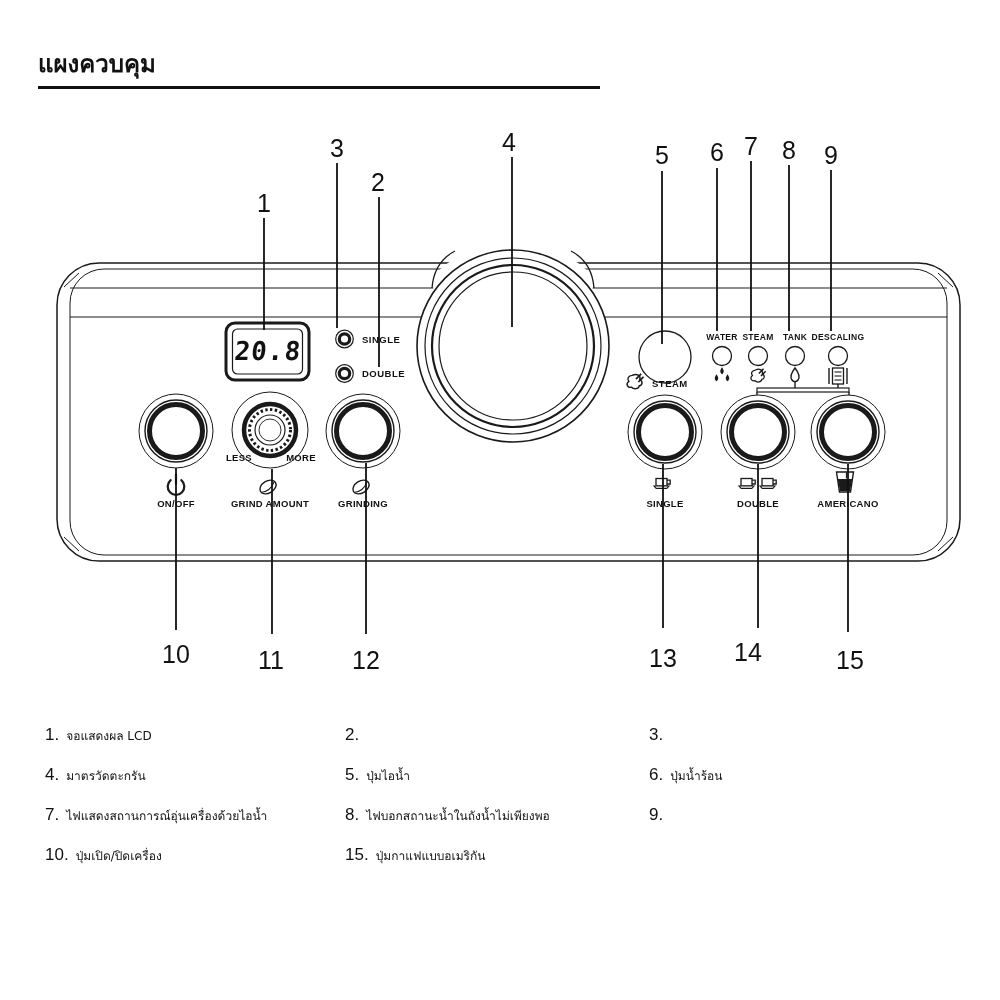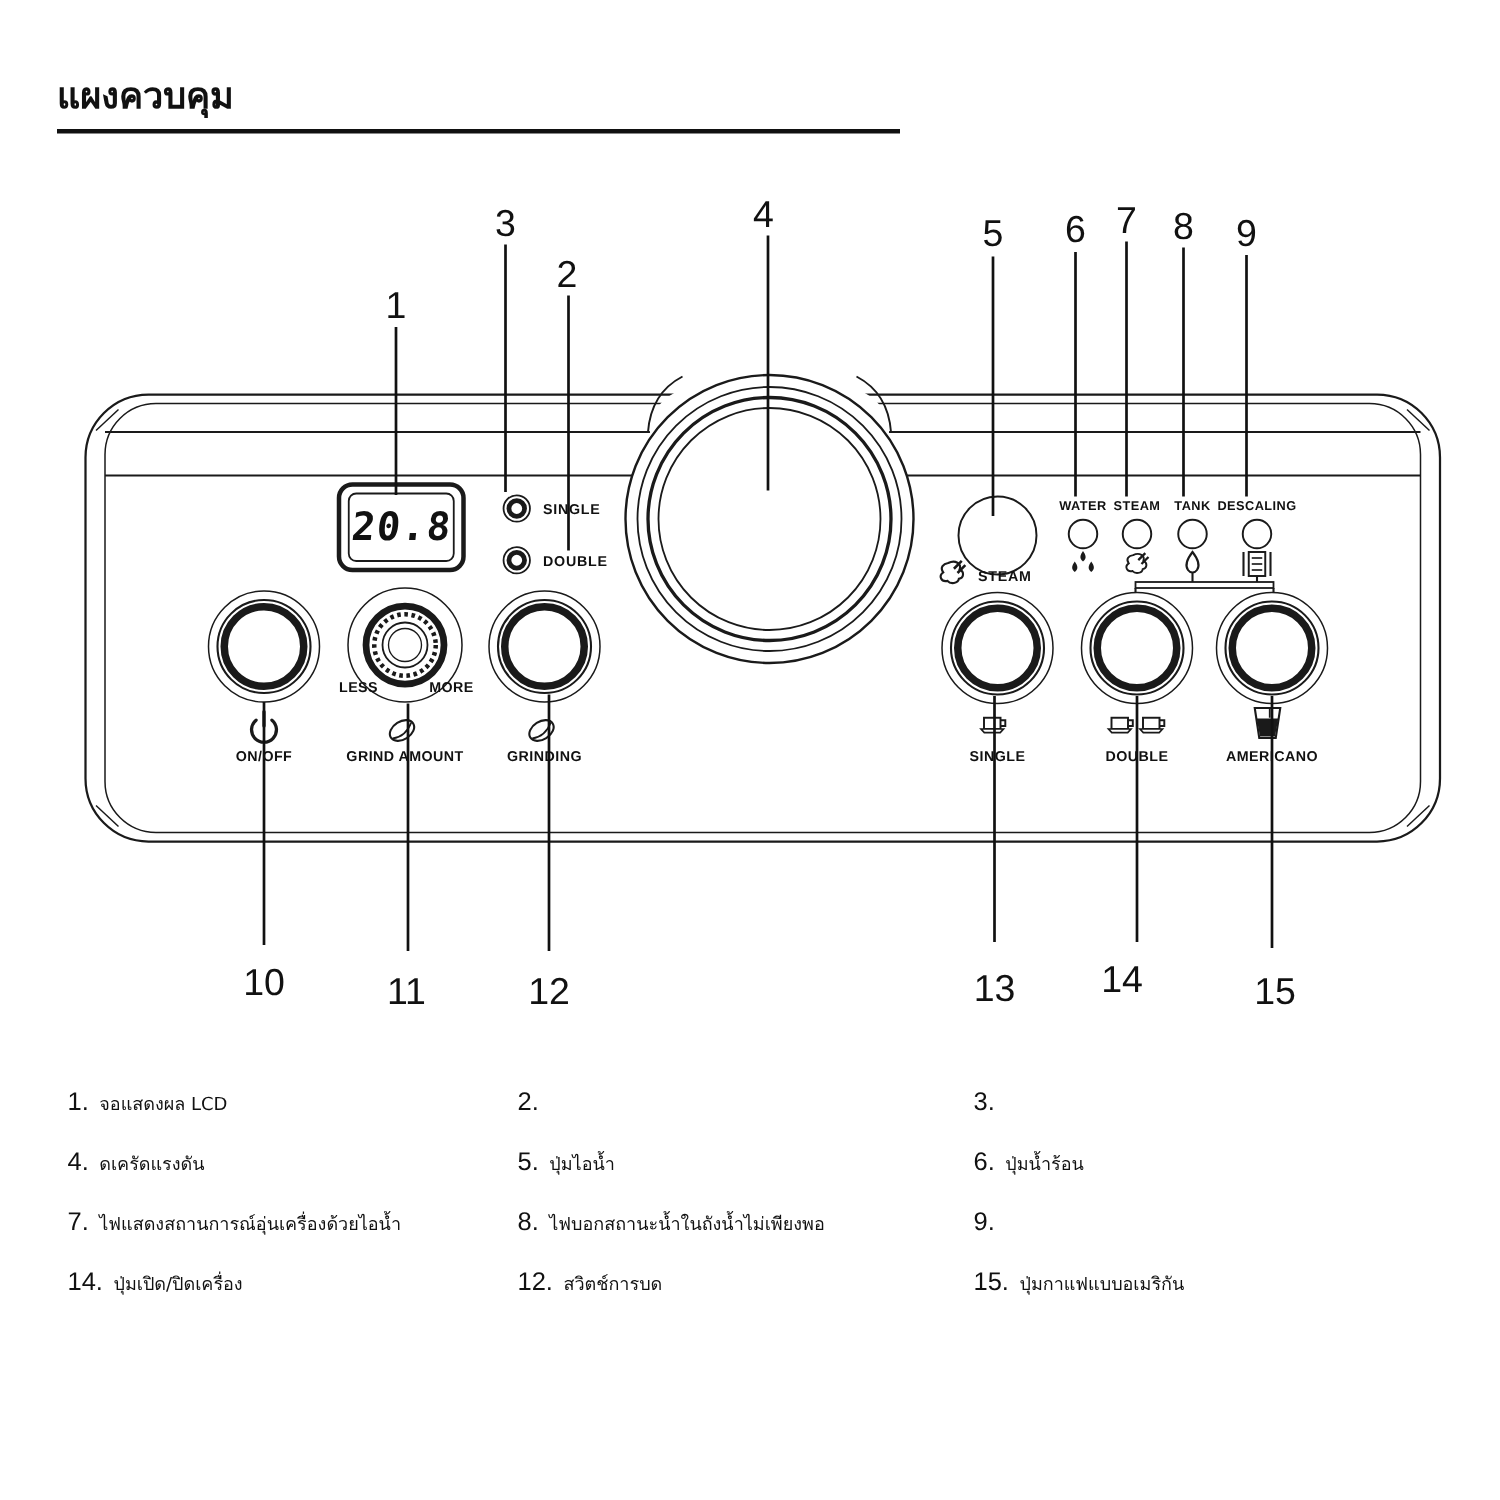--- a/index.html
+++ b/index.html
@@ -236,21 +236,21 @@
       <span class="legend-text">จอแสดงผล LCD</span>
     </div>
   <div class="legend-item">
       <span class="legend-num">2.</span>
     </div>
   <div class="legend-item">
       <span class="legend-num">3.</span>
     </div>
   <div class="legend-item">
       <span class="legend-num">4.</span>
-      <span class="legend-text">ดเครัดแรงดัน</span>
+      <span class="legend-text">มาตรวัดตะกรัน</span>
     </div>
   <div class="legend-item">
       <span class="legend-num">5.</span>
       <span class="legend-text">ปุ่มไอน้ำ</span>
     </div>
   <div class="legend-item">
       <span class="legend-num">6.</span>
       <span class="legend-text">ปุ่มน้ำร้อน</span>
     </div>
   <div class="legend-item">
@@ -258,24 +258,20 @@
       <span class="legend-text">ไฟแสดงสถานการณ์อุ่นเครื่องด้วยไอน้ำ</span>
     </div>
   <div class="legend-item">
       <span class="legend-num">8.</span>
       <span class="legend-text">ไฟบอกสถานะน้ำในถังน้ำไม่เพียงพอ</span>
     </div>
   <div class="legend-item">
       <span class="legend-num">9.</span>
     </div>
   <div class="legend-item">
-      <span class="legend-num">14.</span>
+      <span class="legend-num">10.</span>
       <span class="legend-text">ปุ่มเปิด/ปิดเครื่อง</span>
-    </div>
-  <div class="legend-item">
-      <span class="legend-num">12.</span>
-      <span class="legend-text">สวิตช์การบด</span>
     </div>
   <div class="legend-item">
       <span class="legend-num">15.</span>
       <span class="legend-text">ปุ่มกาแฟแบบอเมริกัน</span>
     </div>
 </div>
 
 </body></html>

